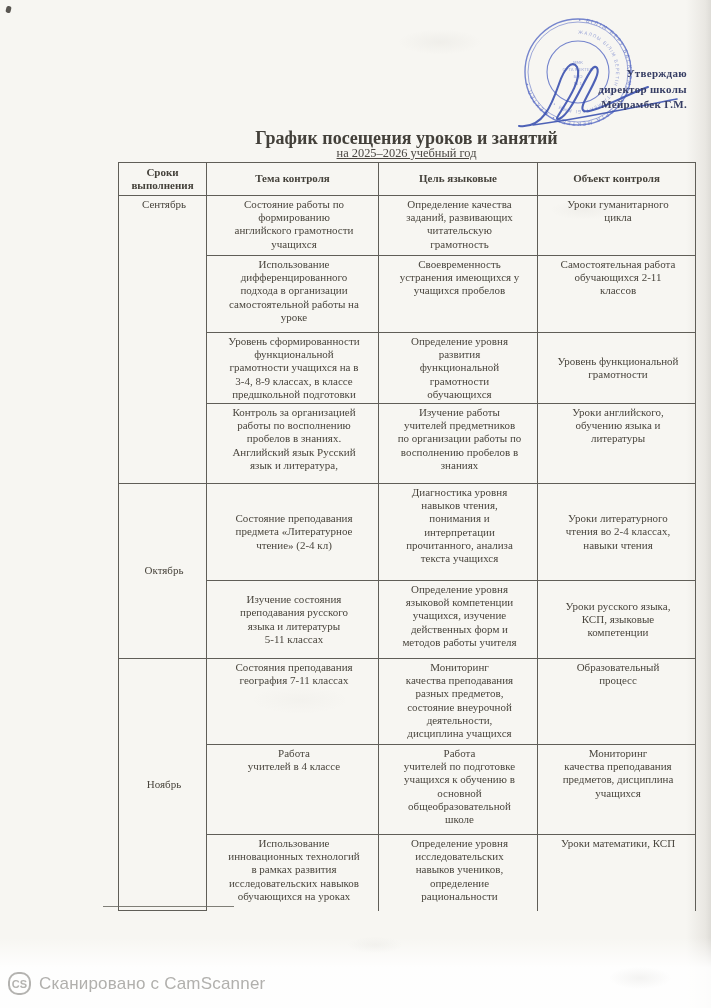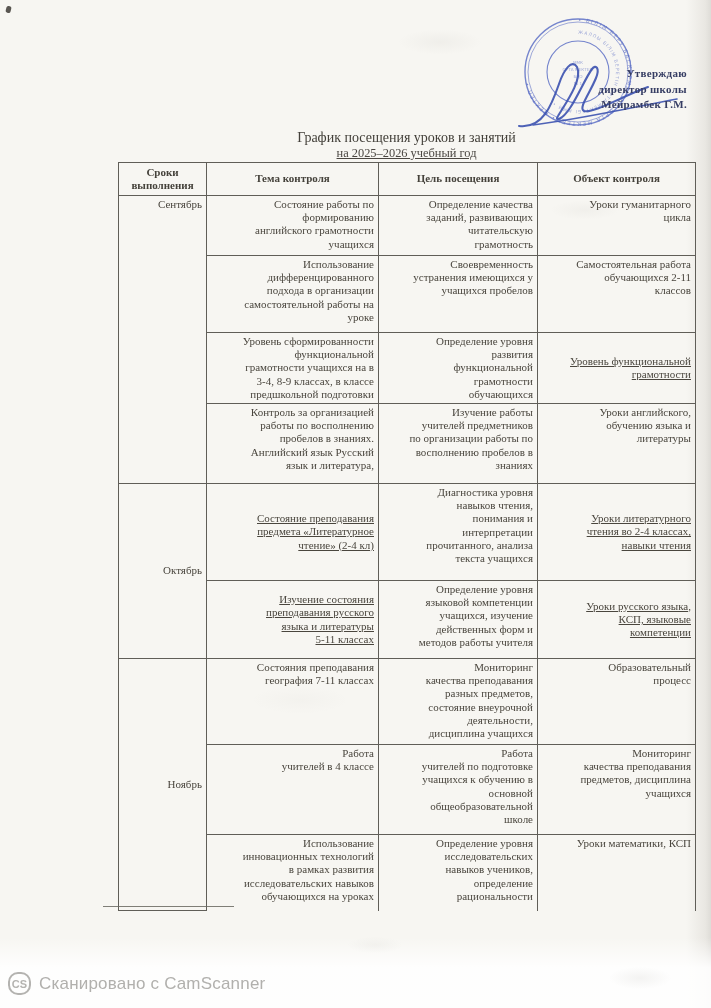--- a/index.html
+++ b/index.html
@@ -20,38 +20,38 @@
   
   .stamp-wrap{position:absolute;left:505px;top:8px;width:186px;height:134px;}
   .stamp-wrap svg{filter:blur(0.35px);}
   .approval{
     position:absolute;top:66px;right:24px;text-align:right;z-index:3;
     font-size:11px;font-weight:bold;line-height:15.5px;color:#363d63;
     letter-spacing:.3px;
   }
   
   .titleblock{position:absolute;left:118px;top:130px;width:577px;text-align:center;color:#43403a;}
-  .doc-title{font-size:14px;font-weight:normal;line-height:16px;}
+  .doc-title{font-size:18px;font-weight:bold;line-height:16px;}
   .doc-subtitle{font-size:12.4px;line-height:15px;color:#4b4742;text-decoration:underline;}
   
   .tablewrap{position:absolute;left:118px;top:162px;}
   table.sched{border-collapse:collapse;table-layout:fixed;width:577px;}
   table.sched td, table.sched th{
-    border:1px solid #605e58;vertical-align:top;text-align:right;
+    border:1px solid #605e58;vertical-align:top;text-align:center;
     padding:2px 4px 2px 7px;font-size:11px;line-height:13.2px;color:#4a463e;
     white-space:pre-line;font-weight:normal;overflow:hidden;
   }
   table.sched th{
     text-align:center;vertical-align:middle;font-weight:bold;padding:2px 3px;color:#45423b;
   }
   td.month{
     text-align:center;padding-top:3px;color:#4a463e;
   }
   td.month.mid{vertical-align:middle;padding-top:2px;margin-left:26px;}
-  .va-mid{vertical-align:middle !important;text-decoration:underline;}
+  .va-mid{vertical-align:middle !important;}
   tr.last td{border-bottom:none;}
   td.month-last{border-bottom:1px solid #605e58 !important;}
   .cutline{position:absolute;left:103px;top:906px;width:131px;height:1px;background:#6a6862;opacity:.85;}
   
   .watermark{position:absolute;left:8px;top:972px;display:flex;align-items:center;gap:8px;
     font-family:"Liberation Sans","DejaVu Sans",sans-serif;color:#b1b0ad;}
   .cs-badge{width:19px;height:19px;border:2px solid #b4b3b0;border-radius:10px;
     display:flex;align-items:center;justify-content:center;
     font-size:11px;font-weight:bold;color:#b4b3b0;letter-spacing:0;}
   .wm-text{font-size:17px;letter-spacing:.2px;}
@@ -108,21 +108,21 @@
           <col style="width:88px">
           <col style="width:172px">
           <col style="width:159px">
           <col style="width:158px">
         </colgroup>
       <tbody>
           <tr style="height:33px">
         <th>Сроки
 выполнения</th>
         <th>Тема контроля</th>
-        <th>Цель посещения</th>
+        <th>Цель языковые</th>
         <th>Объект контроля</th>
       </tr>
       <tr style="height:60px">
         <td class="month" rowspan="4">Сентябрь</td>
         <td>Состояние работы по
 формированию
 английского грамотности
 учащихся</td>
         <td>Определение качества
 заданий, развивающих

